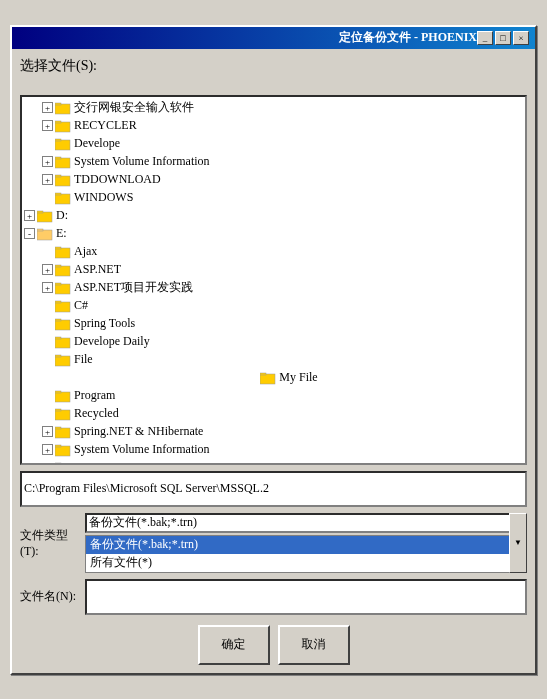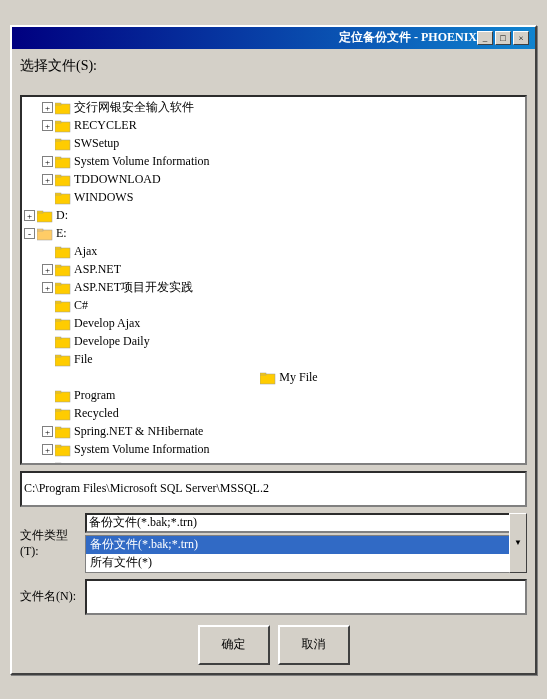--- a/index.html
+++ b/index.html
@@ -243,21 +243,21 @@
       <rect x="0" y="2" width="6" height="2" fill="#ffcc00" stroke="#999" stroke-width="0.5"></rect>
     </svg></span>
           <span class="tree-text">RECYCLER</span>
         </div>
         <div class="tree-item" style="padding-left: 18px;">
           <span class="expand-placeholder"></span>
           <span class="folder-icon"><svg viewBox="0 0 16 14" xmlns="http://www.w3.org/2000/svg">
       <rect x="0" y="3" width="15" height="10" fill="#ffcc00" stroke="#999" stroke-width="0.5"></rect>
       <rect x="0" y="2" width="6" height="2" fill="#ffcc00" stroke="#999" stroke-width="0.5"></rect>
     </svg></span>
-          <span class="tree-text">SWSetup</span>
+          <span class="tree-text">Develope</span>
         </div>
         <div class="tree-item" style="padding-left: 18px;">
           <span class="expand-btn">+</span>
           <span class="folder-icon"><svg viewBox="0 0 16 14" xmlns="http://www.w3.org/2000/svg">
       <rect x="0" y="3" width="15" height="10" fill="#ffcc00" stroke="#999" stroke-width="0.5"></rect>
       <rect x="0" y="2" width="6" height="2" fill="#ffcc00" stroke="#999" stroke-width="0.5"></rect>
     </svg></span>
           <span class="tree-text">System Volume Information</span>
         </div>
         <div class="tree-item" style="padding-left: 18px;">
@@ -323,21 +323,21 @@
       <rect x="0" y="2" width="6" height="2" fill="#ffcc00" stroke="#999" stroke-width="0.5"></rect>
     </svg></span>
           <span class="tree-text">C#</span>
         </div>
         <div class="tree-item" style="padding-left: 18px;">
           <span class="expand-placeholder"></span>
           <span class="folder-icon"><svg viewBox="0 0 16 14" xmlns="http://www.w3.org/2000/svg">
       <rect x="0" y="3" width="15" height="10" fill="#ffcc00" stroke="#999" stroke-width="0.5"></rect>
       <rect x="0" y="2" width="6" height="2" fill="#ffcc00" stroke="#999" stroke-width="0.5"></rect>
     </svg></span>
-          <span class="tree-text">Develop Ajax</span>
+          <span class="tree-text">Spring Tools</span>
         </div>
         <div class="tree-item" style="padding-left: 18px;">
           <span class="expand-placeholder"></span>
           <span class="folder-icon"><svg viewBox="0 0 16 14" xmlns="http://www.w3.org/2000/svg">
       <rect x="0" y="3" width="15" height="10" fill="#ffcc00" stroke="#999" stroke-width="0.5"></rect>
       <rect x="0" y="2" width="6" height="2" fill="#ffcc00" stroke="#999" stroke-width="0.5"></rect>
     </svg></span>
           <span class="tree-text">Develope Daily</span>
         </div>
         <div class="tree-item" style="padding-left: 18px;">

